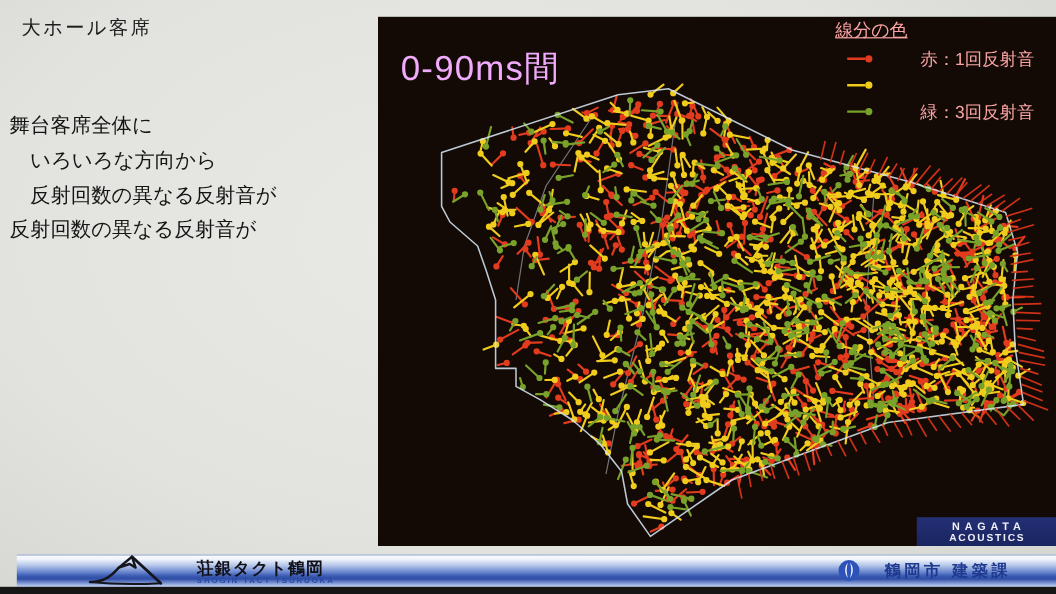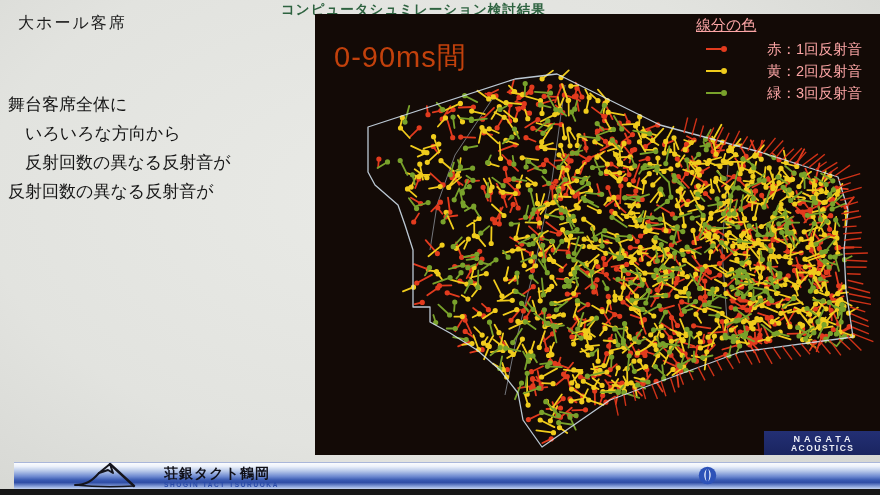--- a/index.html
+++ b/index.html
@@ -11,21 +11,21 @@
   .top-title{position:absolute;left:281px;top:1px;font-size:13.5px;font-weight:bold;
        color:#2e6340;letter-spacing:1px;white-space:nowrap;}
   .hall-label{position:absolute;left:18px;top:13px;font-size:16px;color:#1c1c1c;
        letter-spacing:2px;white-space:nowrap;}
   .paragraph{position:absolute;left:8px;top:90px;font-size:17px;line-height:29px;
        color:#141414;}
   .paragraph div{white-space:pre;}
 
   .panel{position:absolute;left:315px;top:14px;width:565px;height:441px;
        background:#130a06;}
-  .time-label{position:absolute;left:19px;top:24px;font-size:29px;color:#c2410c;
+  .time-label{position:absolute;left:19px;top:24px;font-size:29px;color:#f0abfc;
        letter-spacing:1px;}
   .field-svg{position:absolute;left:0;top:0;}
 
   .legend{position:absolute;right:18px;top:2px;width:172px;color:#fca5a5;}
   .legend-title{font-size:15px;text-decoration:underline;margin:0 0 3px 6px;}
   .legend-row{display:flex;align-items:center;height:22px;justify-content:space-between;}
   .legend-glyph{width:26px;height:10px;margin-left:14px;flex:0 0 auto;}
   .legend-label{font-size:14.5px;margin-left:6px;white-space:nowrap;}
 
   .nagata-box{position:absolute;right:0;bottom:0;width:116px;height:24px;
@@ -47,21 +47,20 @@
   .emblem{width:19px;height:19px;flex:0 0 auto;}
   .city-label{margin-left:20px;font-size:13.5px;font-weight:bold;color:#1e3a8f;
        letter-spacing:3px;white-space:nowrap;}
   .bottom-strip{position:absolute;left:0;top:489px;width:880px;height:6px;background:#161616;}
 </style>
 </head>
 <body>
 
 <div class="slide">
 
-  <div class="top-title">コンピュータシュミレーション検討結果</div>
   <div class="hall-label">大ホール客席</div>
 
   <div class="paragraph">
     <div>舞台客席全体に</div>
     <div>　いろいろな方向から</div>
     <div>　反射回数の異なる反射音が</div>
     <div>反射回数の異なる反射音が</div>
   </div>
 
   <div class="panel">
@@ -88,21 +87,20 @@
           <line x1="2" y1="5" x2="17" y2="5" stroke="#e23b1e" stroke-width="2"></line>
           <circle cx="20" cy="5" r="3" fill="#e23b1e"></circle>
         </svg>
         <span class="legend-label">赤：1回反射音</span>
       </div>
       <div class="legend-row">
         <svg class="legend-glyph" viewBox="0 0 26 10">
           <line x1="2" y1="5" x2="17" y2="5" stroke="#f0cc1c" stroke-width="2"></line>
           <circle cx="20" cy="5" r="3" fill="#f0cc1c"></circle>
         </svg>
-        <span class="legend-label">黄：2回反射音</span>
       </div>
       <div class="legend-row">
         <svg class="legend-glyph" viewBox="0 0 26 10">
           <line x1="2" y1="5" x2="17" y2="5" stroke="#79a22b" stroke-width="2"></line>
           <circle cx="20" cy="5" r="3" fill="#79a22b"></circle>
         </svg>
         <span class="legend-label">緑：3回反射音</span>
       </div>
     </div>
 
@@ -124,17 +122,18 @@
         <div class="logo-title">荘銀タクト鶴岡</div>
         <div class="logo-sub">SHOGIN TACT TSURUOKA</div>
       </div>
     </div>
     <div class="footer-right">
       <svg class="emblem" viewBox="0 0 20 20">
         <circle cx="10" cy="10" r="9.2" fill="#2d52b8"></circle>
         <path d="M9.2,3.2 C5.8,6 5.8,13 9.2,16.4 C7.6,13 7.6,6.6 9.2,3.2 Z" fill="#f4f7ff"></path>
         <path d="M10.8,3.2 C14.2,6 14.2,13 10.8,16.4 C12.4,13 12.4,6.6 10.8,3.2 Z" fill="#f4f7ff"></path>
       </svg>
+      <span class="city-label">鶴岡市 建築課</span>
     </div>
   </div>
   <div class="bottom-strip"></div>
 
 </div>
 
 </body></html>

